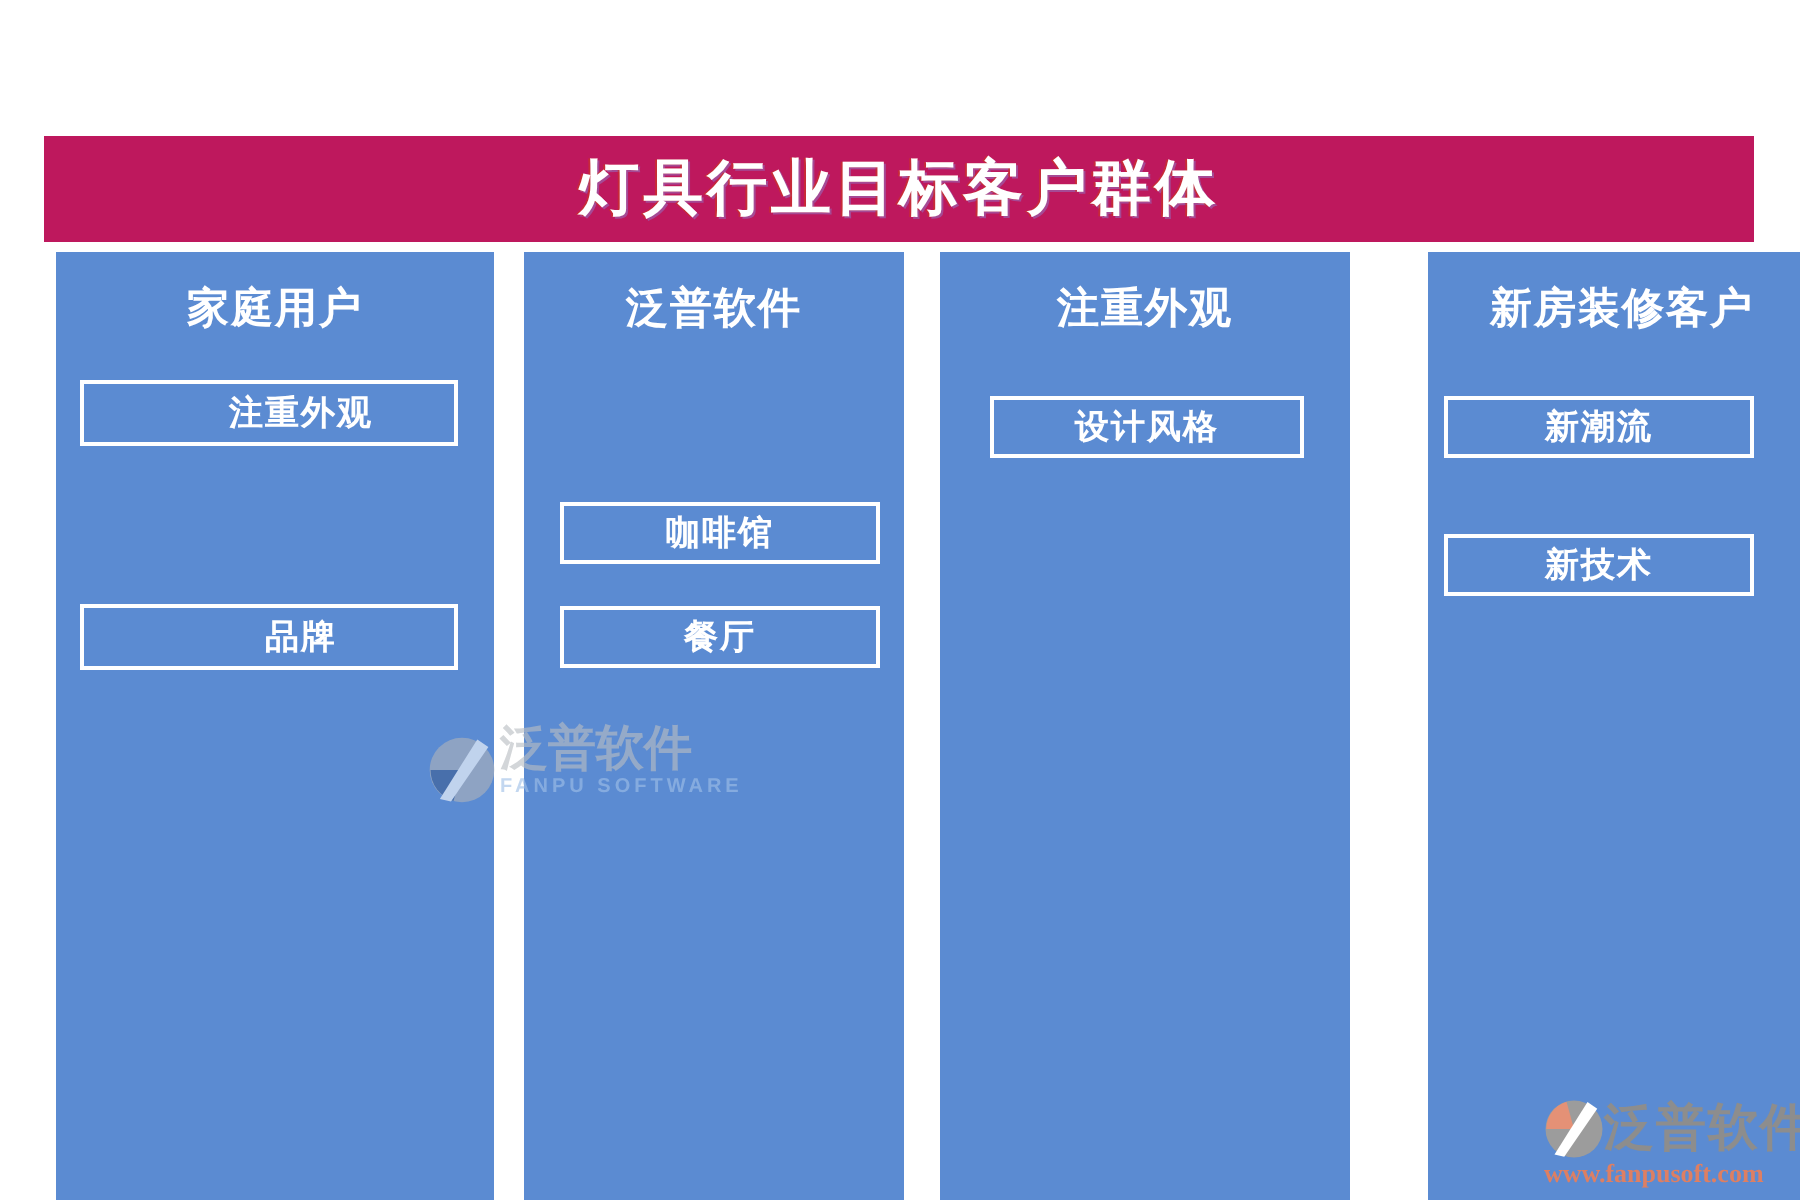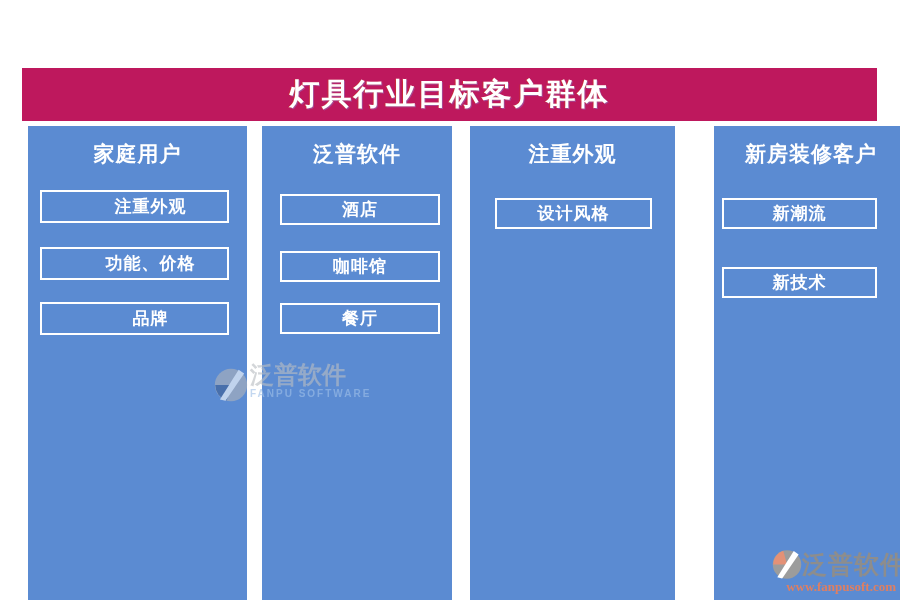--- a/index.html
+++ b/index.html
@@ -63,40 +63,38 @@
   .footer-logo{position:absolute;left:772px;top:548px;width:124px;}
   .footer-row{display:flex;align-items:center;}
   .footer-row svg{width:30px;height:33px;flex:none;}
   .footer-brand-cn{
     font-size:25px;font-weight:bold;color:#8d8d8d;letter-spacing:1px;
     line-height:33px;white-space:nowrap;
   }
   .footer-url{
     font-family:"Liberation Serif","DejaVu Serif",serif;
     font-size:13px;font-weight:bold;color:#dd7f63;
-    text-align:right;margin-top:-2px;white-space:nowrap;
+    text-align:left;margin-top:-2px;white-space:nowrap;
   }
 </style>
 </head>
 <body>
 
 <div class="stage">
 
   <div class="titlebar">灯具行业目标客户群体</div>
 
   <div class="col c1">
     <div class="colheader">家庭用户</div>
     <div class="box b1">注重外观</div>
-    <div class="box b2">功能、价格</div>
     <div class="box b3">品牌</div>
   </div>
 
   <div class="col c2">
     <div class="colheader">泛普软件</div>
-    <div class="box b1">酒店</div>
     <div class="box b2">咖啡馆</div>
     <div class="box b3">餐厅</div>
   </div>
 
   <div class="col c3">
     <div class="colheader">注重外观</div>
     <div class="box b1">设计风格</div>
   </div>
 
   <div class="col c4">

